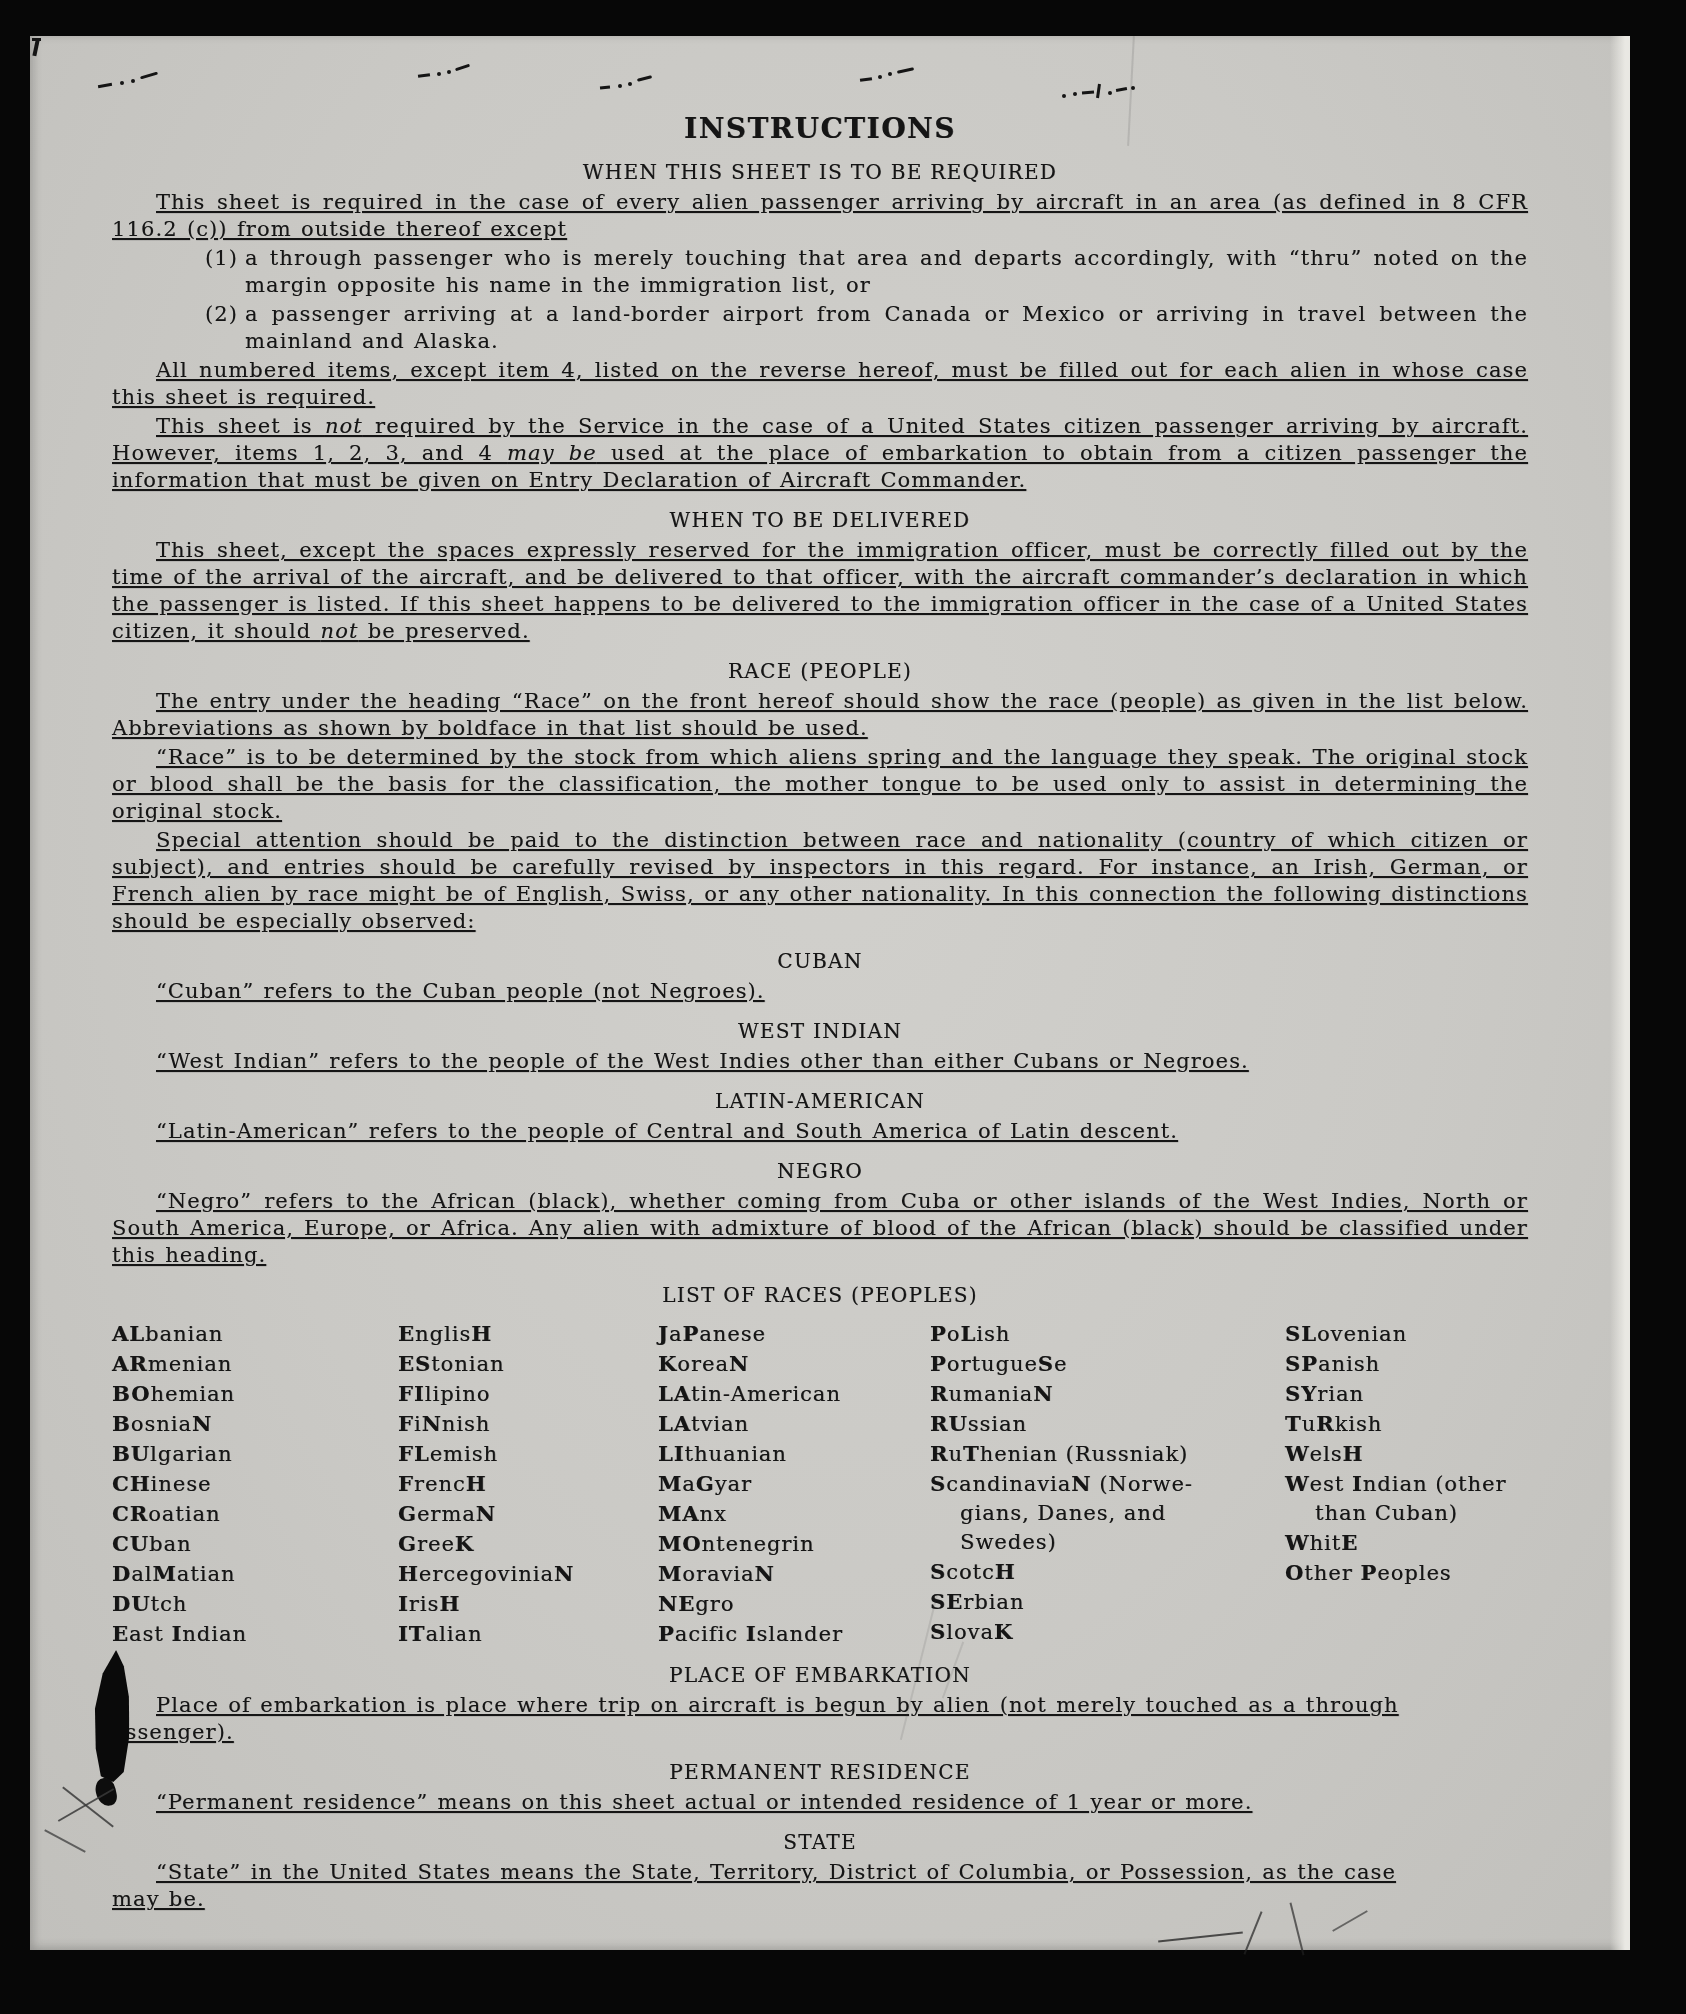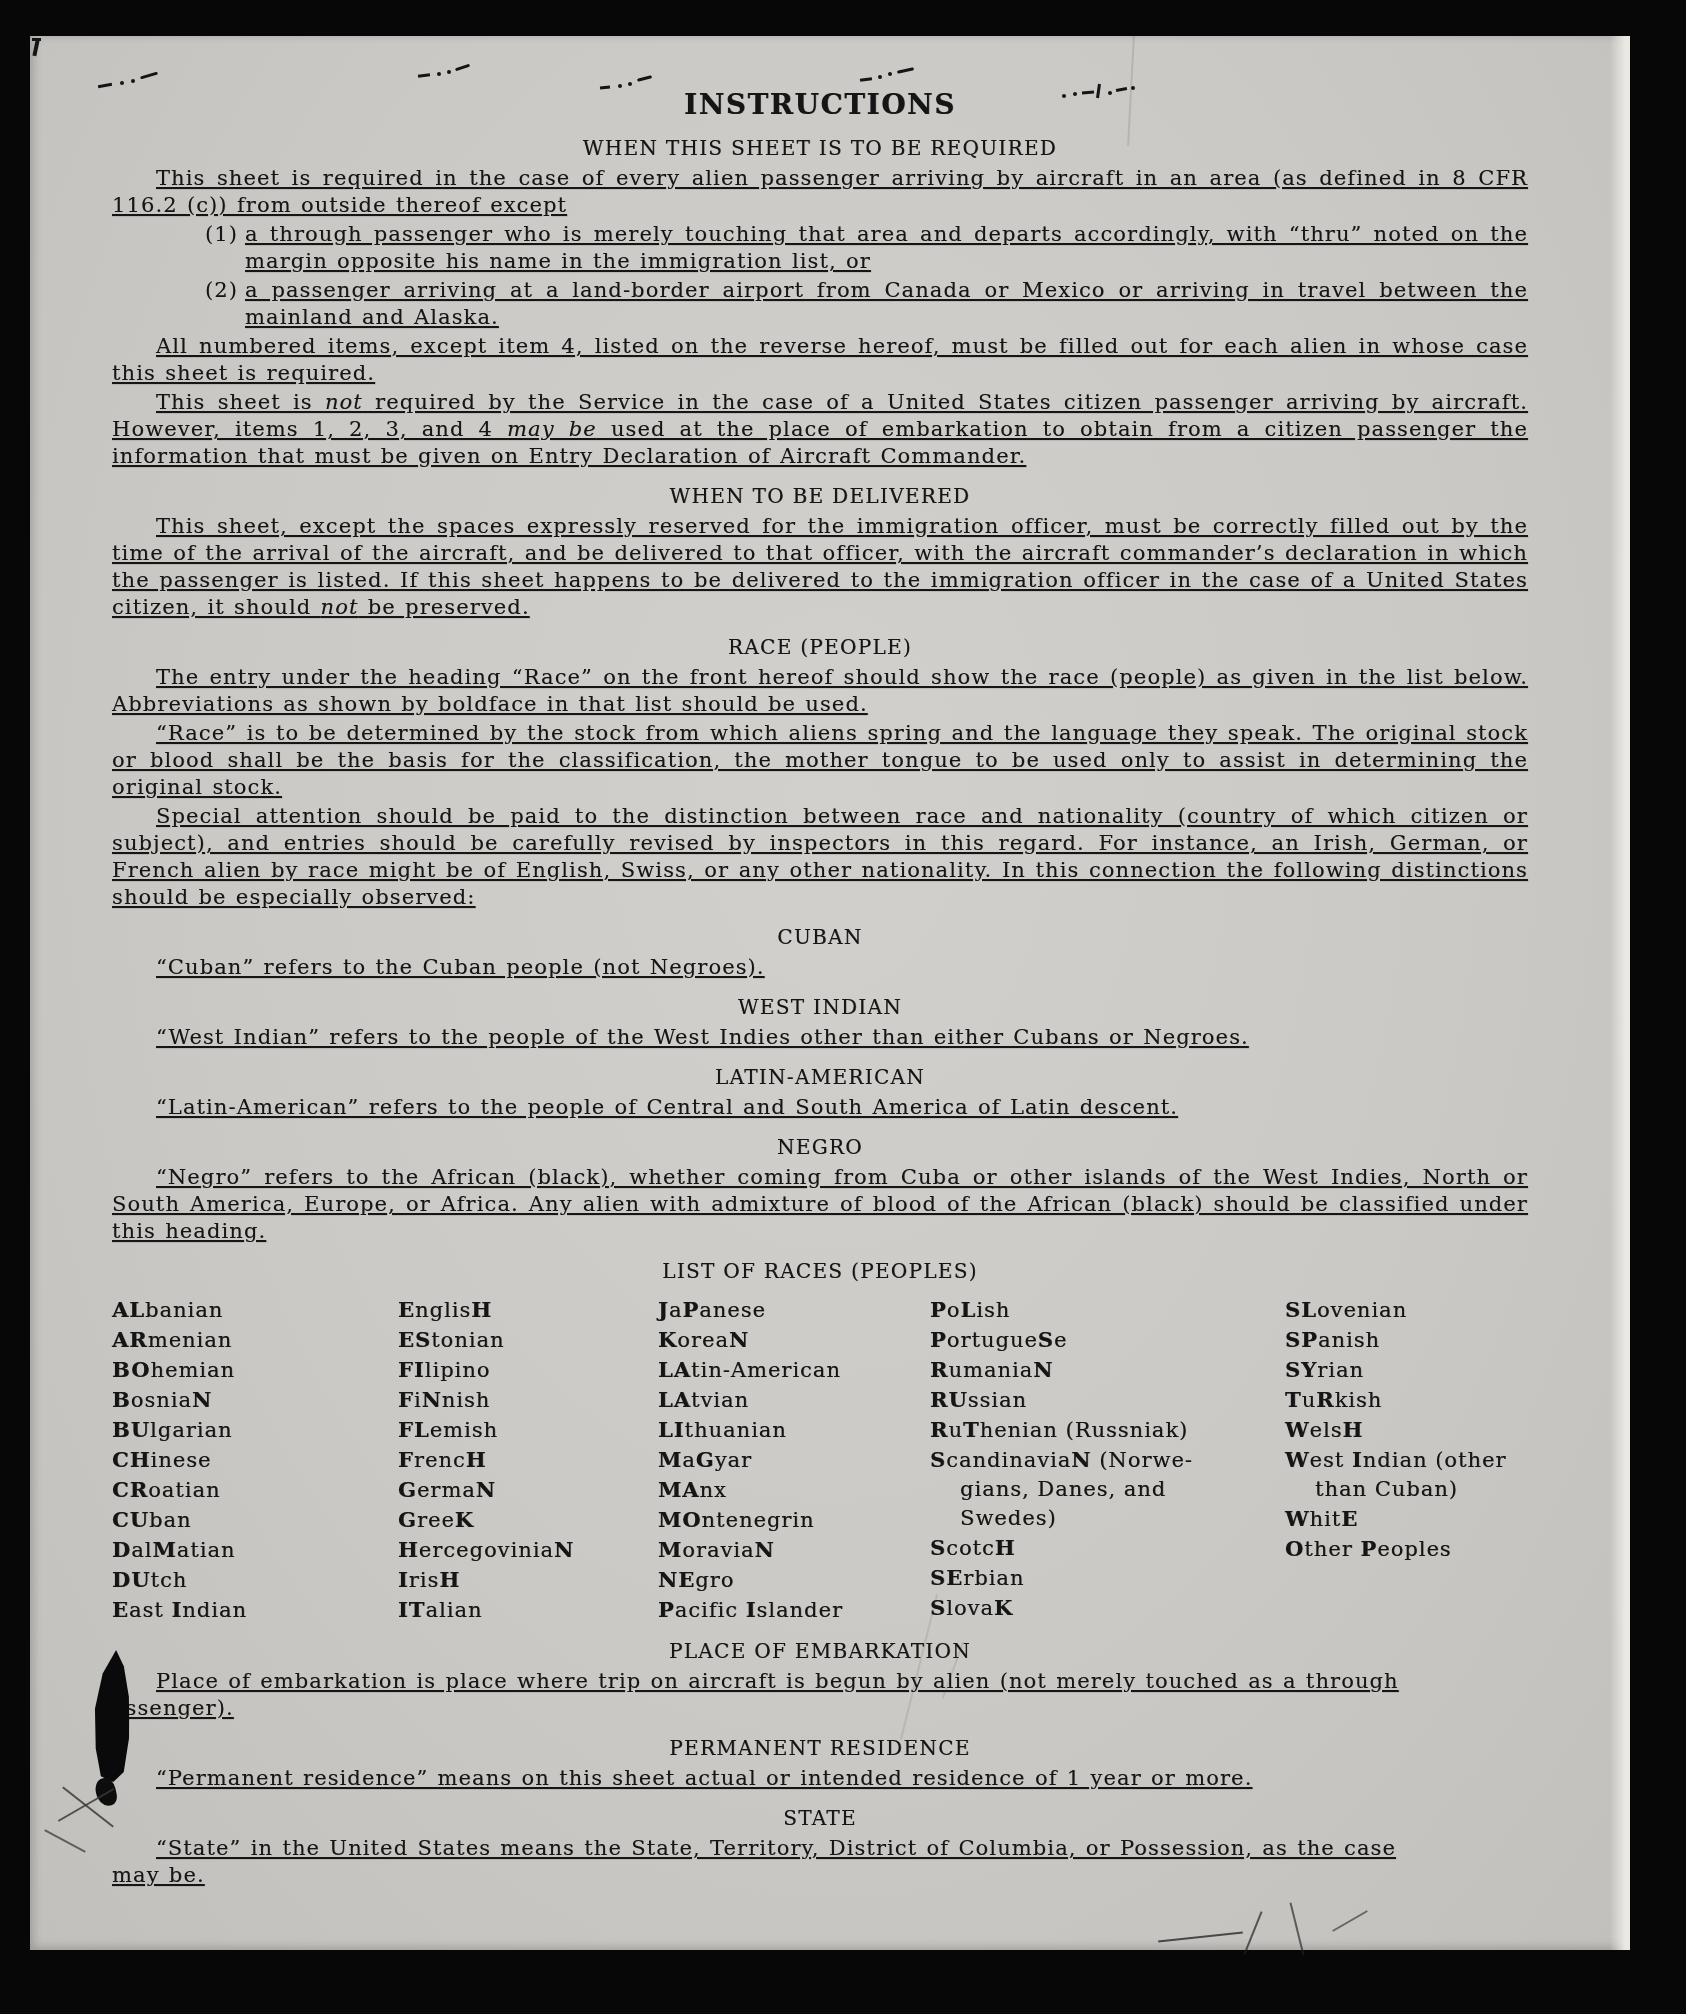--- a/index.html
+++ b/index.html
@@ -12,21 +12,21 @@
   .paper{
     position:absolute;left:30px;top:36px;width:1600px;height:1914px;
     background:radial-gradient(ellipse at 50% 40%, #d1d0cc 0%, #cac9c5 55%, #c1c0bc 100%);
     box-shadow:inset 4px 0 10px rgba(0,0,0,.12), inset 0 -4px 10px rgba(0,0,0,.10);
   }
   .edge-right{
     position:absolute;right:0;top:0;width:20px;height:100%;
     background:linear-gradient(90deg, rgba(231,230,225,0), #e9e8e3 75%);
   }
   .content{
-    position:absolute;left:82px;top:52px;width:1416px;
+    position:absolute;left:82px;top:76px;width:1416px;
     color:#151515;
   }
   .title{
     text-align:center;font-size:28px;line-height:34px;font-weight:700;
     letter-spacing:1.5px;margin-bottom:6px;
     text-shadow:0.5px 0.4px 0 rgba(20,20,20,.55);
   }
   .heading{
     text-align:center;font-size:20px;line-height:24px;font-weight:400;
     letter-spacing:1.3px;margin:14px 0 5px;
@@ -37,21 +37,20 @@
     text-align:justify;text-indent:44px;
     letter-spacing:1.1px;word-spacing:1.5px;
     text-shadow:0.3px 0.3px 0 rgba(25,25,25,.38);
     text-decoration:underline;
   }
   .item{
     font-size:21px;line-height:27px;margin:0 0 2px;
     text-align:justify;text-indent:0;padding-left:133px;
     letter-spacing:1.1px;word-spacing:1.5px;
     text-shadow:0.3px 0.3px 0 rgba(25,25,25,.38);
-    text-decoration:underline;
   }
   .item .num{display:inline-block;width:40px;margin-left:-40px;}
   .races{
     display:grid;grid-template-columns:286px 260px 272px 355px 1fr;
     margin-top:12px;
   }
   .race{
     font-size:21px;line-height:29px;letter-spacing:1px;
     text-shadow:0.45px 0.3px 0 rgba(20,20,20,.55);
   }

